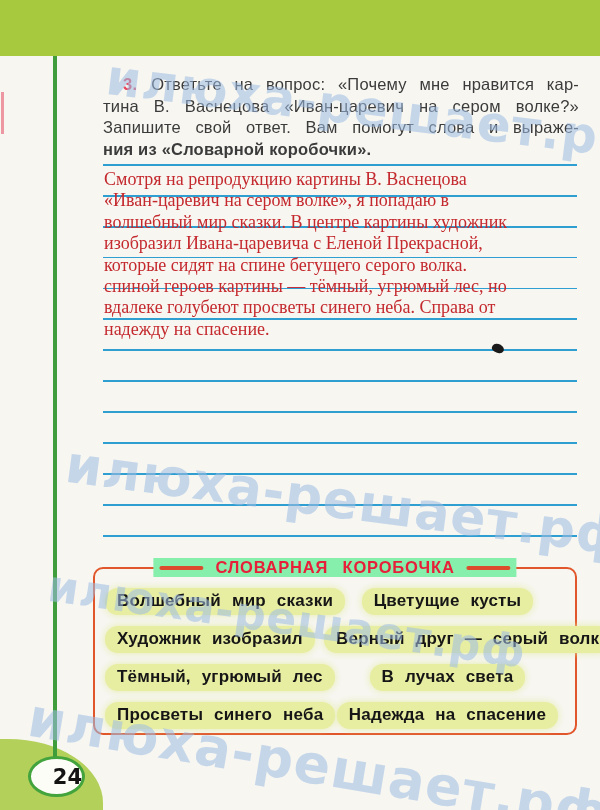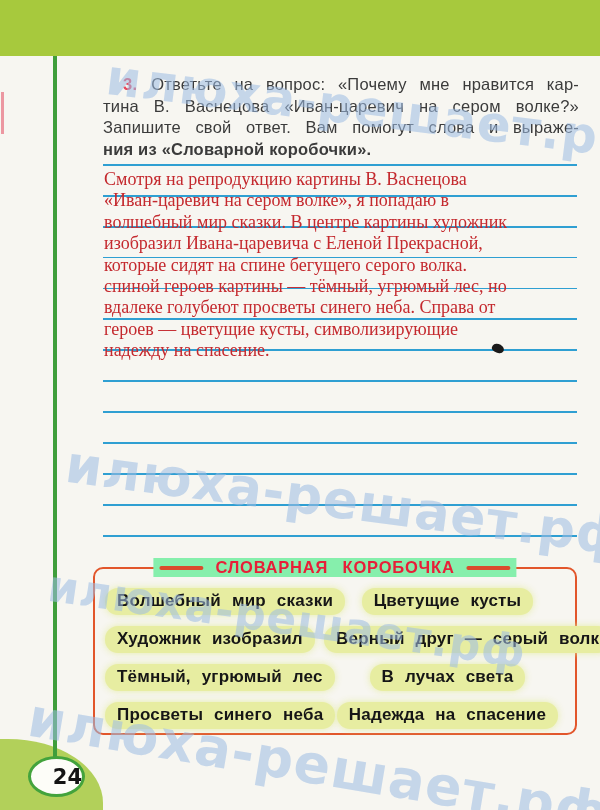--- a/index.html
+++ b/index.html
@@ -85,21 +85,20 @@
 
   <div class="writing-area"></div>
   <div class="answer">
     <div class="answer-line">Смотря на репродукцию картины В. Васнецова</div>
     <div class="answer-line">«Иван-царевич на сером волке», я попадаю в</div>
     <div class="answer-line">волшебный мир сказки. В центре картины художник</div>
     <div class="answer-line">изобразил Ивана-царевича с Еленой Прекрасной,</div>
     <div class="answer-line">которые сидят на спине бегущего серого волка.</div>
     <div class="answer-line">спиной героев картины — тёмный, угрюмый лес, но</div>
     <div class="answer-line">вдалеке голубеют просветы синего неба. Справа от</div>
-    <div class="answer-line">героев — цветущие кусты, символизирующие</div>
     <div class="answer-line">надежду на спасение.</div>
   </div>
   <div class="ink-blot"></div>
 
   <div class="vocab-box">
     <div class="vocab-legend">
       <span class="legend-dash"></span>
       <span class="vocab-title">СЛОВАРНАЯ КОРОБОЧКА</span>
       <span class="legend-dash"></span>
     </div>

